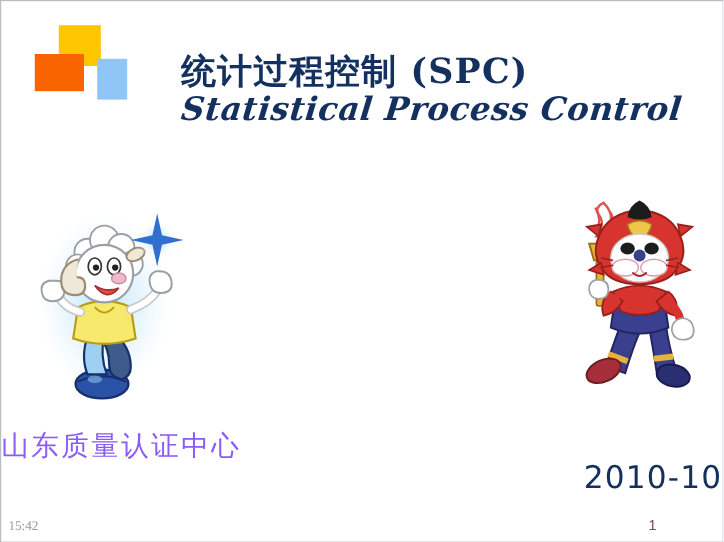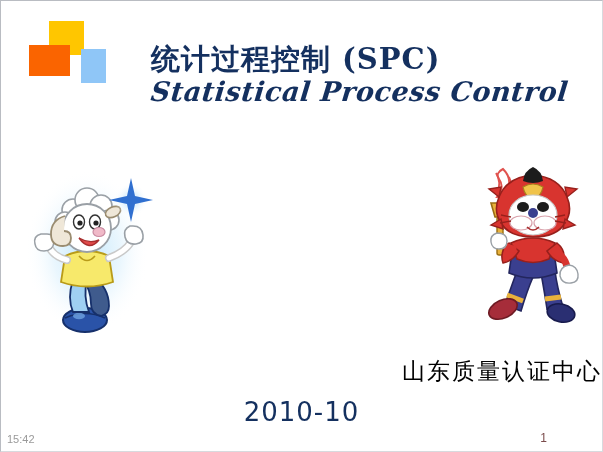--- a/index.html
+++ b/index.html
@@ -118,46 +118,46 @@
     white-space: nowrap;
   }
   .slogan-line + .slogan-line { margin-top: 28px; }
 
   
   #org {
     position: absolute;
     left: 0;
     right: 0;
     top: 355px;
-    text-align: right;
-    color: #000000;
+    text-align: left;
+    color: #8b5cf6;
     font-family: "DejaVu Sans", "Liberation Sans", sans-serif;
     font-size: 23px;
     letter-spacing: 2px;
     white-space: nowrap;
   }
   #date {
     position: absolute;
     left: 0;
     right: 0;
-    top: 396px;
-    text-align: center;
+    top: 383px;
+    text-align: right;
     color: #14305F;
     font-family: "DejaVu Sans", "Liberation Sans", sans-serif;
     font-size: 26px;
     letter-spacing: 1px;
     white-space: nowrap;
   }
 
   #clock {
     position: absolute;
     left: 6px;
     bottom: 6px;
     color: #9a9a9a;
-    font-family: Liberation Sans, sans-serif;
+    font-family: Liberation Serif, serif;
     font-size: 11px;
     margin-top: 41px;
   }
   #pagenum {
     position: absolute;
     right: 55px;
     bottom: 6px;
     color: #7a4b4b;
     font-family: "Liberation Sans", sans-serif;
     font-size: 12px;

